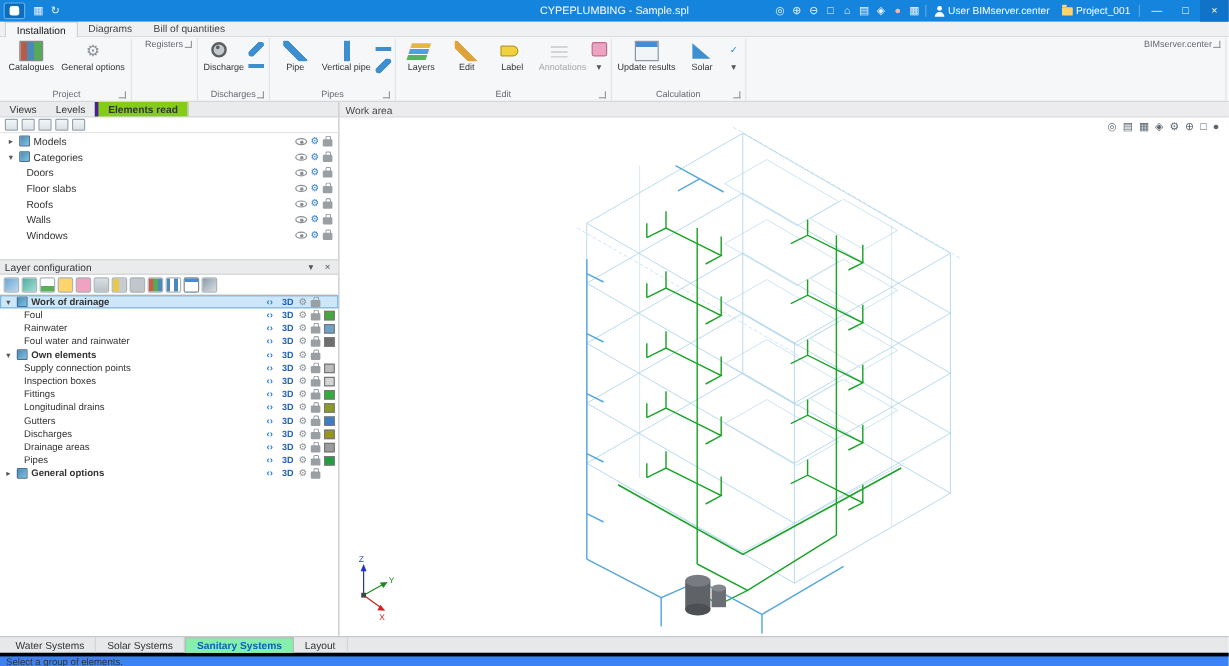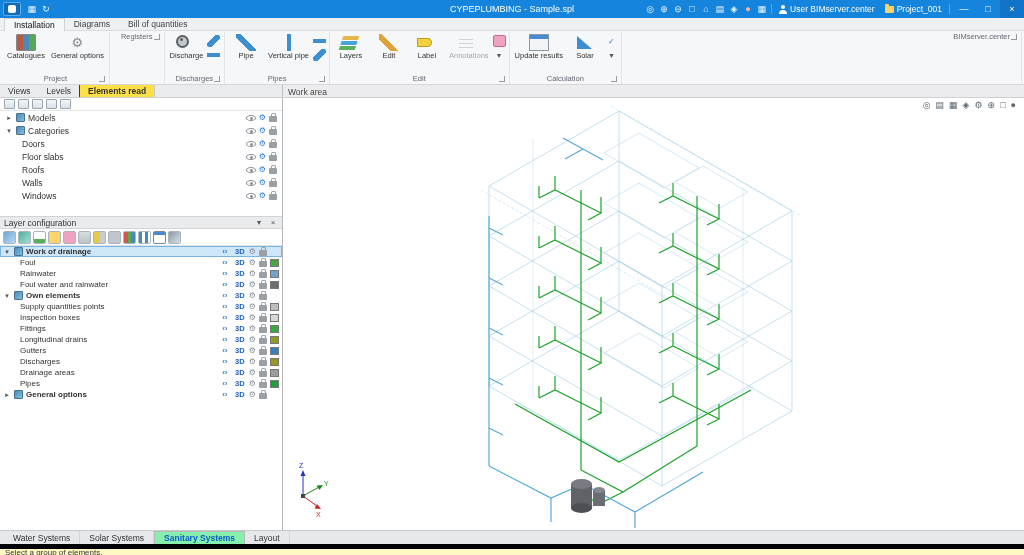--- a/index.html
+++ b/index.html
@@ -61,21 +61,21 @@
 .ric-share::after{content:"";position:absolute;left:8.5px;top:6px;width:3px;height:8px;background:#2d7dd2}
 .ric-terrain{background:linear-gradient(180deg,#8ec7e8 0 45%,#7fb96a 45% 70%,#b99a6a 70%);border:1px solid #8896a0}
 .sic-eraser{background:#f0a3c0;border:1px solid #c06a90}
 .sic-pipeh{background:linear-gradient(0deg,transparent 0 35%,#3e8fd0 35% 65%,transparent 65%)}
 .sic-pipea{background:linear-gradient(135deg,transparent 0 35%,#3e8fd0 35% 65%,transparent 65%)}
 .sic-drop{color:#555}
 
 .hdrrow{height:13px;display:flex;background:#e9ebed;border-bottom:1px solid #cfd1d3;font-size:8.5px}
 .ptabs{width:283px;display:flex;border-right:1px solid #bfc1c3}
 .ptab{padding:1px 8px;color:#333}
-.ptab.active{background:#fde047;font-weight:bold;border-left:1px solid #4c1d95;border-right:1px solid #c8c8c8}
+.ptab.active{background:#84cc16;font-weight:bold;border-left:3px solid #4c1d95;border-right:1px solid #c8c8c8}
 .wahdr{flex:1;display:flex;align-items:flex-end;padding-left:5px;color:#444;background:#ececee}
 
 .main{display:flex;height:432px}
 .leftpanel{width:283px;border-right:1px solid #b5b7b9;display:flex;flex-direction:column;background:#fff}
 .ptoolbar{height:13px;display:flex;align-items:center;gap:3px;padding:0 4px;border-bottom:1px solid #e6e6e6}
 .ti{width:11px;height:10px;border:1px solid #9aa4ac;border-radius:1px;background:linear-gradient(180deg,#f2f6f8,#d8e2e8)}
 .trow{height:13px;display:flex;align-items:center;padding:0 5px;gap:3px;font-size:8.5px}
 .trow .sp,.lrow .sp{flex:1}
 .arr{width:8px;color:#555;font-size:7px;display:flex;justify-content:center}
 .gico{width:9px;height:9px;background:linear-gradient(135deg,#4a8ab8,#7cc4e0);border:1px solid #4a6f90;border-radius:1px}
@@ -113,21 +113,21 @@
 .swatch{width:9px;height:8px;border:1px solid #777}
 .swatch.none{visibility:hidden}
 
 .workarea{flex:1;position:relative;background:#fff;overflow:hidden}
 .wa-icons{position:absolute;top:2px;right:8px;display:flex;gap:5px;z-index:2}
 .wi{font-size:9px;color:#5a6670}
 
 .bottombar{height:14px;background:#e6e8ea;border-top:1px solid #c7c9cb;display:flex;align-items:stretch;padding-left:4px}
 .btab{padding:1px 9px;font-size:8.5px;color:#333;border-right:1px solid #d2d4d6;display:flex;align-items:center}
 .btab.active{background:#86efac;color:#0b5cc4;font-weight:bold;border:1px solid #b8babc;border-bottom:none}
-.statusbar{height:11px;background:#fef9c3;display:flex;align-items:center;padding-left:5px;font-size:8px;color:#333;border-top:5px solid #000000}
+.statusbar{height:11px;background:#3b82f6;display:flex;align-items:center;padding-left:5px;font-size:8px;color:#333;border-top:3px solid #000000}
 </style>
 </head>
 <body>
 
 <div class="titlebar">
   <div class="app-logo"></div>
   <div class="tb-ico">▦</div>
   <div class="tb-ico">↻</div>
   <div class="tb-title">CYPEPLUMBING - Sample.spl</div>
   <div class="tb-right">
@@ -447,21 +447,21 @@
       <span class="bold">Own elements</span>
       <span class="sp"></span>
       <span class="code">‹›</span>
       <span class="d3">3D</span>
       <span class="gearsm">⚙</span>
       <span class="icon-lock"></span>
       <span class="swatch none"></span>
     </div>
     <div class="lrow">
       <span class="indent"></span>
-      <span>Supply quantities points</span>
+      <span>Supply connection points</span>
       <span class="sp"></span>
       <span class="code">‹›</span>
       <span class="d3">3D</span>
       <span class="gearsm">⚙</span>
       <span class="icon-lock"></span>
       <span class="swatch" style="background: rgb(189, 189, 189);"></span>
     </div>
     <div class="lrow">
       <span class="indent"></span>
       <span>Inspection boxes</span>

